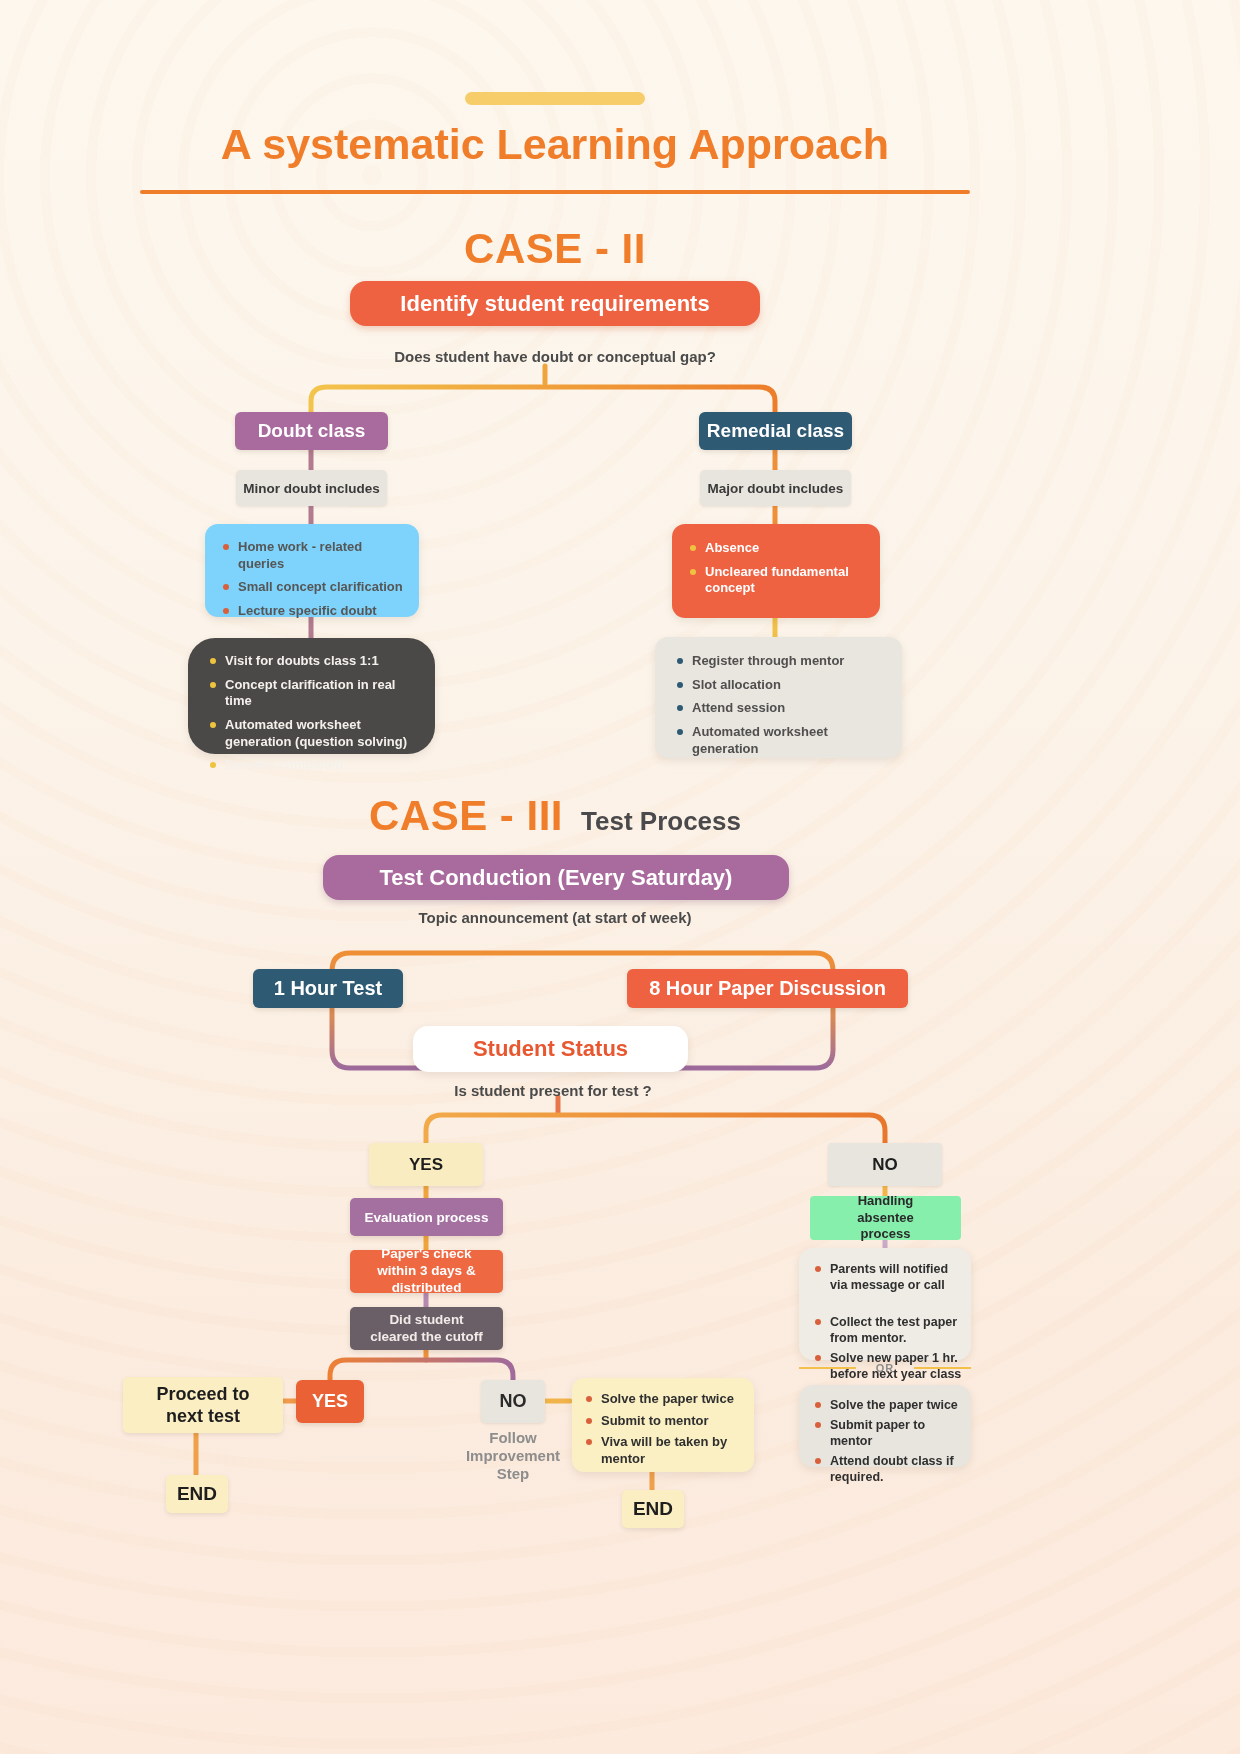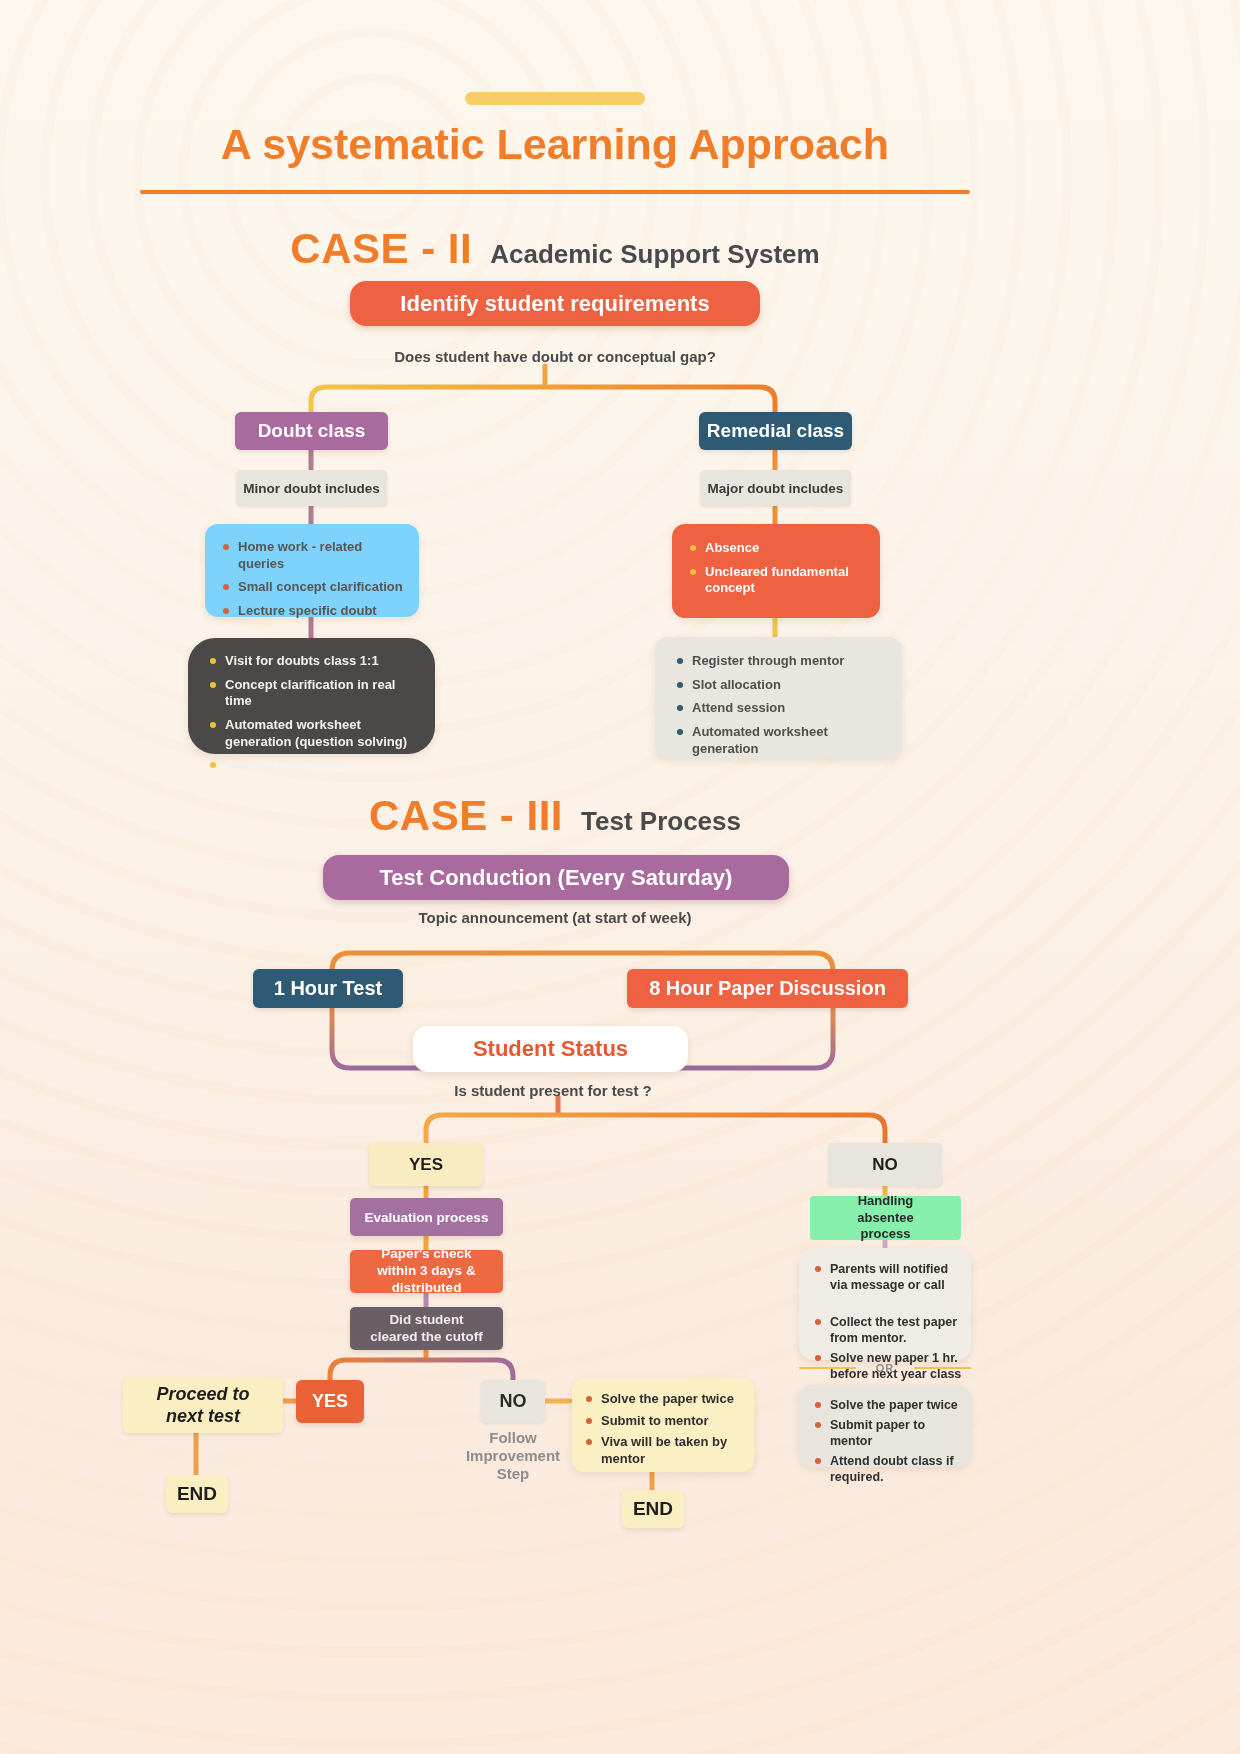--- a/index.html
+++ b/index.html
@@ -76,21 +76,20 @@
     <path d="M652,1472 V1489" stroke="#f0a04a"></path>
   </g>
 </svg>
 
 <div class="abs" style="left:465px;top:92px;width:180px;height:13px;border-radius:7px;background:#f7cd69;"></div>
 <div class="abs ctr" style="left:105px;top:118px;width:900px;height:52px;font-size:43px;font-weight:bold;color:#f07d2a;">A systematic Learning Approach</div>
 <div class="abs" style="left:140px;top:190px;width:830px;height:4px;border-radius:2px;background:#f07d2a;"></div>
 
 <div class="abs case-h" style="left:105px;top:225px;width:900px;">
   <span class="case-big">CASE - II</span>
-  <span class="case-sub">Academic Support System</span>
 </div>
 
 <div class="abs ctr pill" style="left:350px;top:281px;width:410px;height:45px;background:#ee6242;font-size:22px;box-shadow:0 3px 7px rgba(200,80,30,0.25);">Identify student requirements</div>
 
 <div class="abs ctr qtext" style="left:255px;top:346px;width:600px;height:20px;">Does student have doubt or conceptual gap?</div>
 
 <div class="abs ctr nodebox" style="left:235px;top:412px;width:153px;height:38px;background:#a96a9e;font-size:19px;">Doubt class</div>
 <div class="abs ctr gbox" style="left:236px;top:470px;width:151px;height:36px;font-size:13.5px;">Minor doubt includes</div>
 <div class="abs card" style="left:205px;top:524px;width:214px;height:93px;background:#7dd3fc;padding:15px 14px 8px 16px;">
   <ul class="blist dot-orange" style="font-size:13px;color:#565656;">
@@ -140,21 +139,21 @@
 <div class="abs ctr qtext" style="left:253px;top:1080px;width:600px;height:20px;">Is student present for test ?</div>
 
 <div class="abs ctr endbox" style="left:369px;top:1143px;width:114px;height:43px;background:#f8ecc0;font-size:17px;">YES</div>
 <div class="abs ctr nodebox" style="left:350px;top:1198px;width:153px;height:38px;background:#a470a0;border-radius:5px;font-size:13.5px;">Evaluation process</div>
 <div class="abs ctr nodebox" style="left:350px;top:1250px;width:153px;height:43px;background:#ee6842;border-radius:5px;font-size:13.5px;padding:0 14px;box-sizing:border-box;line-height:1.25;">Paper's check within 3 days &amp; distributed</div>
 <div class="abs ctr nodebox" style="left:350px;top:1307px;width:153px;height:43px;background:#6b5f67;border-radius:5px;font-size:13.5px;padding:0 18px;box-sizing:border-box;line-height:1.25;color:#f1ece9;">Did student cleared the cutoff</div>
 
 <div class="abs ctr nodebox" style="left:296px;top:1380px;width:68px;height:43px;background:#ea6136;font-size:18px;">YES</div>
 <div class="abs ctr gbox" style="left:481px;top:1380px;width:64px;height:43px;font-size:18px;color:#2a2a2a;">NO</div>
 
-<div class="abs ctr endbox" style="left:123px;top:1377px;width:160px;height:56px;font-size:18px;line-height:1.25;padding:0 20px;box-sizing:border-box;font-style:italic;">Proceed to next test</div>
+<div class="abs ctr endbox" style="left:123px;top:1377px;width:160px;height:56px;font-size:18px;line-height:1.25;padding:0 20px;box-sizing:border-box;">Proceed to next test</div>
 <div class="abs ctr endbox" style="left:166px;top:1475px;width:62px;height:38px;font-size:19px;">END</div>
 
 <div class="abs ctr" style="left:448px;top:1428px;width:130px;height:56px;font-size:15px;font-weight:bold;color:#8d8d8d;line-height:1.2;">Follow Improvement Step</div>
 
 <div class="abs card" style="left:572px;top:1378px;width:182px;height:94px;background:#fbf0c3;border-radius:12px;padding:13px 8px 6px 12px;">
   <ul class="blist dot-orange" style="font-size:13px;color:#2f2f2f;margin-bottom:0;">
     <li style="margin-bottom:5px;">Solve the paper twice</li>
     <li style="margin-bottom:5px;">Submit to mentor</li>
     <li style="margin-bottom:0;">Viva will be taken by mentor</li>
   </ul>

